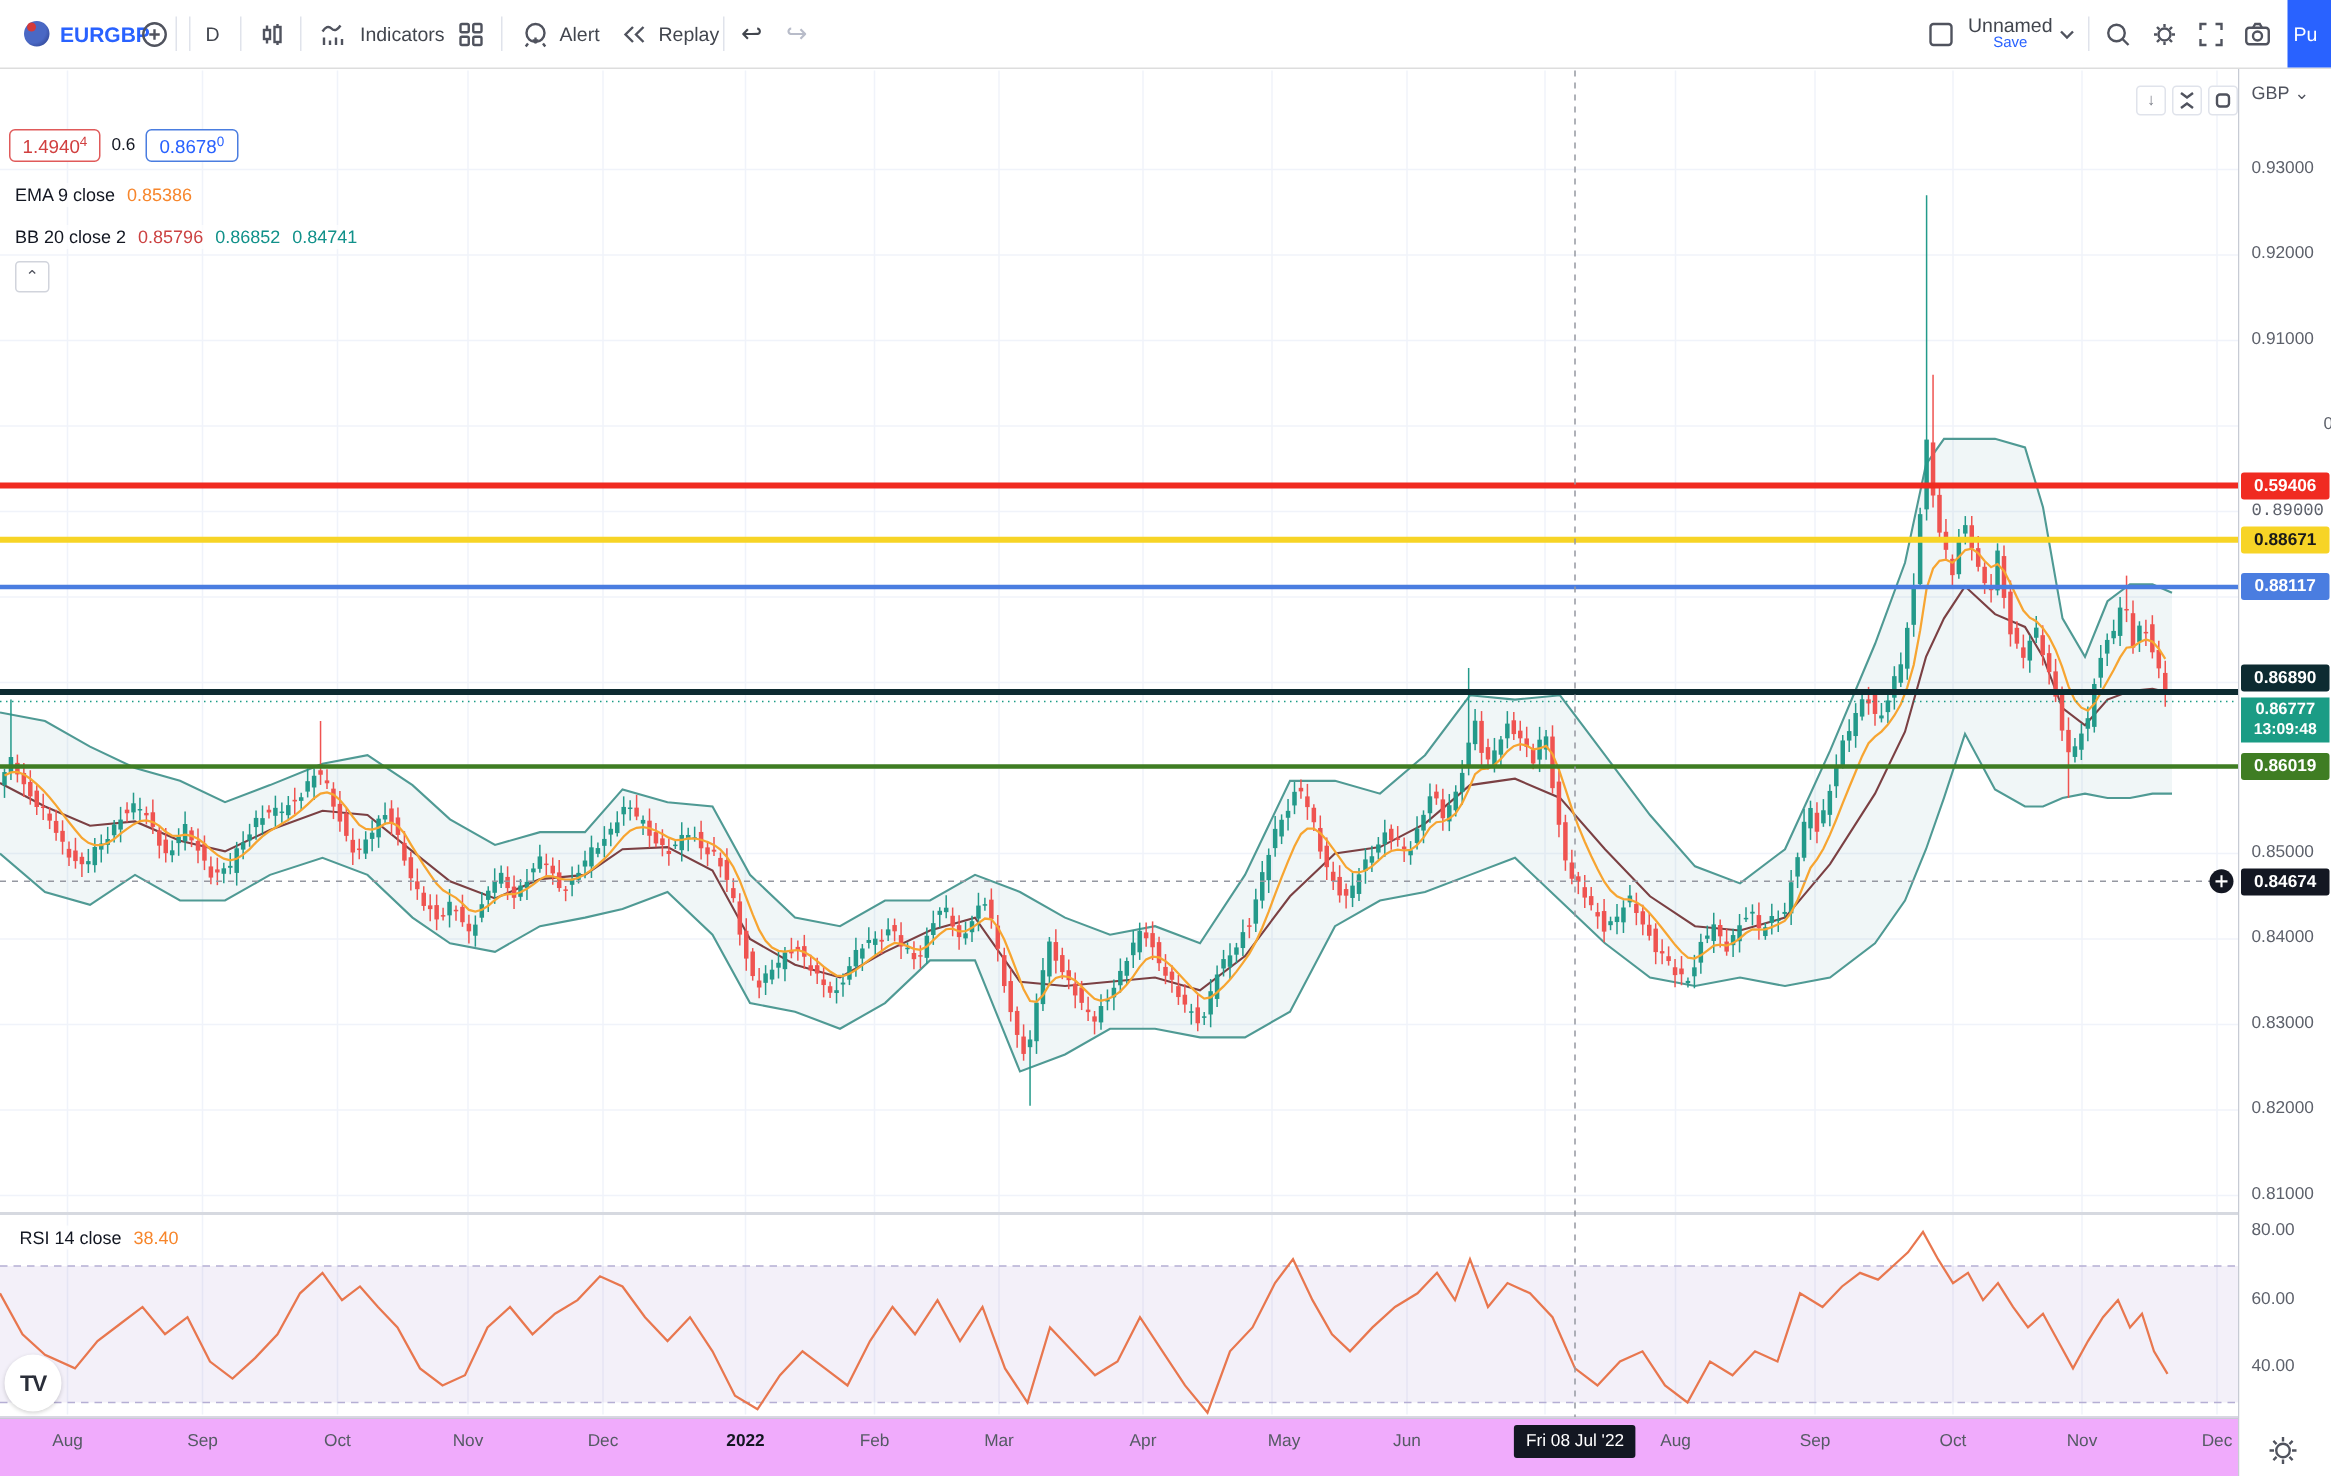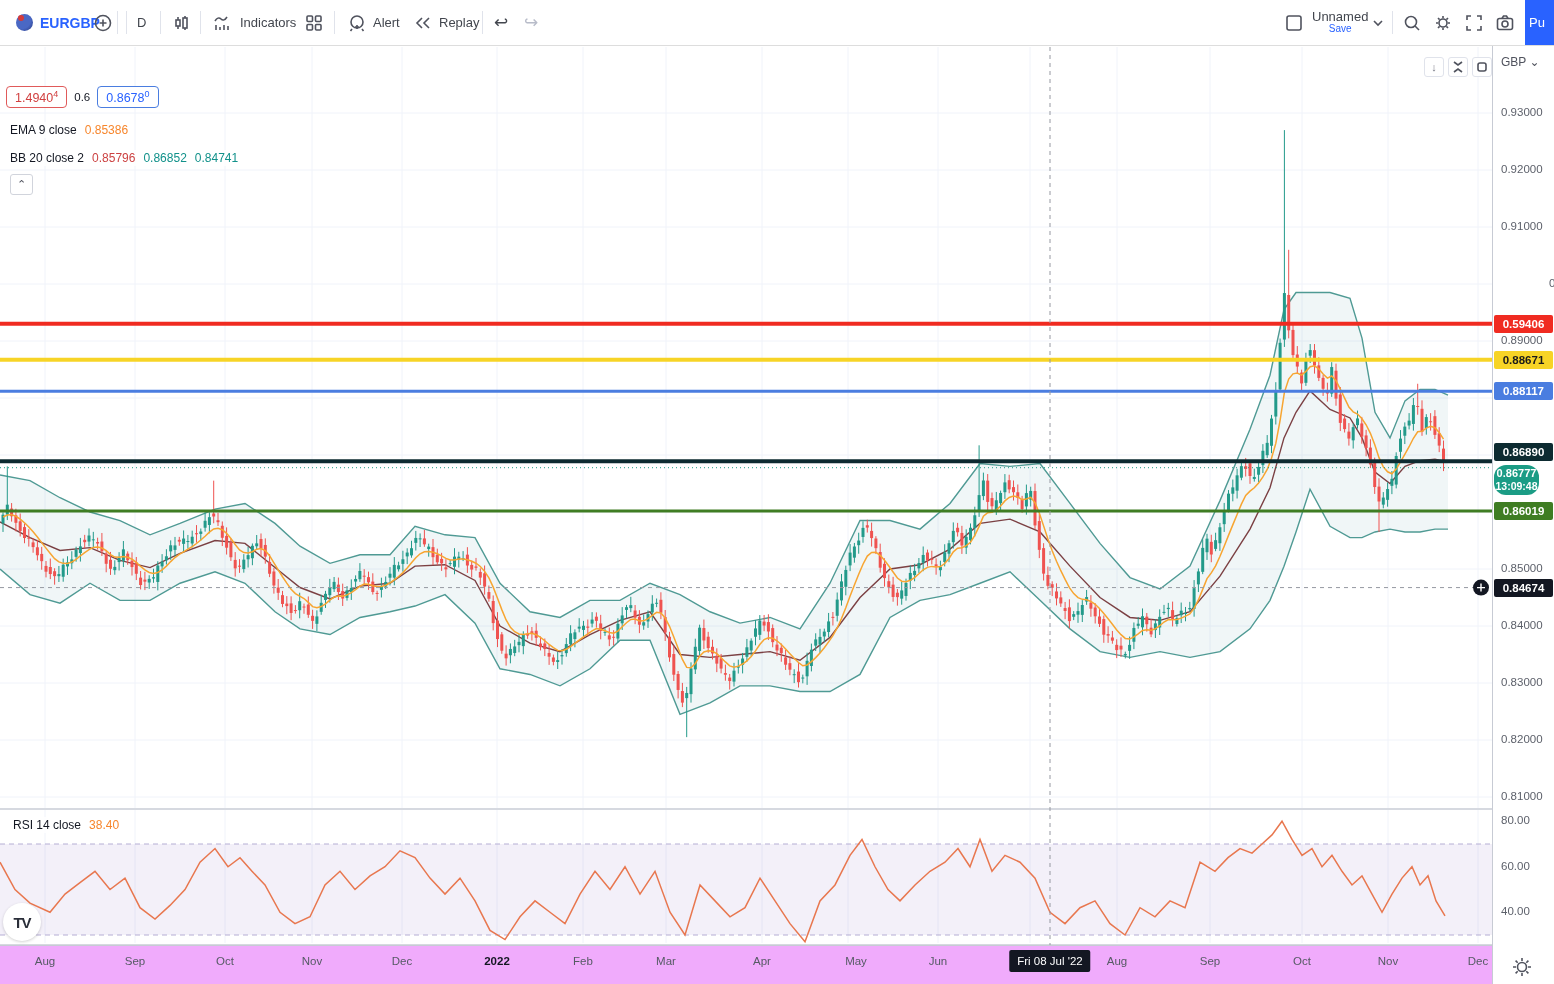--- a/index.html
+++ b/index.html
@@ -53,21 +53,21 @@
   #pane-buttons { position:absolute; left:1424px; top:57px; display:flex; gap:4px; z-index:20; }
   .pane-btn { width:20px; height:20px; border:1px solid #e0e3eb; border-radius:3px; background:#fff;
     color:#787b86; font-size:11px; display:flex; align-items:center; justify-content:center; cursor:pointer; }
 
   
   #price-scale { position:absolute; left:1493px; top:45px; width:61px; height:939px; background:#fff; z-index:15; }
   #gbp-header { position:absolute; left:8px; top:10px; font-size:12px; color:#50535e; cursor:pointer; }
   .ps-tick { position:absolute; left:8px; font-size:11.5px; color:#5d616b; }
   .ps-label { position:absolute; left:1px; width:59px; height:18px; border-radius:2px; font-size:11.5px;
     font-weight:bold; display:flex; align-items:center; justify-content:center; z-index:5; }
-  #countdown-label { position:absolute; left:1px; width:45px; height:30px; border-radius:12px;
+  #countdown-label { position:absolute; left:1px; width:59px; height:30px; border-radius:0;
     display:flex; flex-direction:column; align-items:center; justify-content:center; color:#fff;
     font-size:11px; font-weight:bold; line-height:13px; z-index:6; }
   #countdown-label .cd { font-weight:bold; font-size:10.5px; }
   #rsi-ticks .ps-tick { color:#5d616b; }
   #scale-gear { position:absolute; left:18px; top:911px; color:#787b86; }
 
   
   #time-axis { position:absolute; left:0; top:945px; width:1492px; height:39px; background:#f0abfc;
     border-top:1px solid #c7cbd4; z-index:12; }
   .ta-label { position:absolute; top:9px; font-size:11.5px; color:#555a64; transform:translateX(-50%); }
@@ -953,21 +953,21 @@
     </div>
   </div>
 
   <div id="price-scale">
     <div id="gbp-header"><span>GBP</span> ⌄</div>
     <div id="ps-ticks">
         <div class="ps-tick" style="top: 61px;">0.93000</div>
         <div class="ps-tick" style="top: 118px;">0.92000</div>
         <div class="ps-tick" style="top: 175px;">0.91000</div>
         <div class="ps-tick" style="top: 232px; padding-left: 48px;">0.90000</div>
-        <div class="ps-tick" style="top: 289px;">0.89000</div>
+        <div class="ps-tick" style="top: 289px; font-family: Liberation Mono, monospace;">0.89000</div>
         <div class="ps-tick" style="top: 517px;">0.85000</div>
         <div class="ps-tick" style="top: 574px;">0.84000</div>
         <div class="ps-tick" style="top: 631px;">0.83000</div>
         <div class="ps-tick" style="top: 688px;">0.82000</div>
         <div class="ps-tick" style="top: 745px;">0.81000</div>
       </div>
     <div id="ps-levels">
         <div class="ps-label" style="top: 269.672px; background: rgb(240, 43, 33); color: rgb(255, 255, 255);">0.59406</div>
         <div class="ps-label" style="top: 305.753px; background: rgb(247, 212, 38); color: rgb(26, 26, 26);">0.88671</div>
         <div class="ps-label" style="top: 337.331px; background: rgb(74, 125, 224); color: rgb(255, 255, 255);">0.88117</div>

